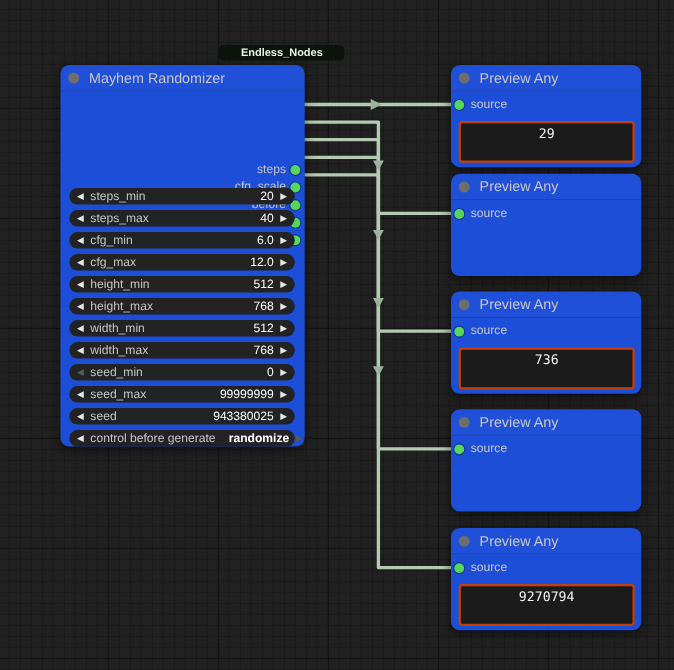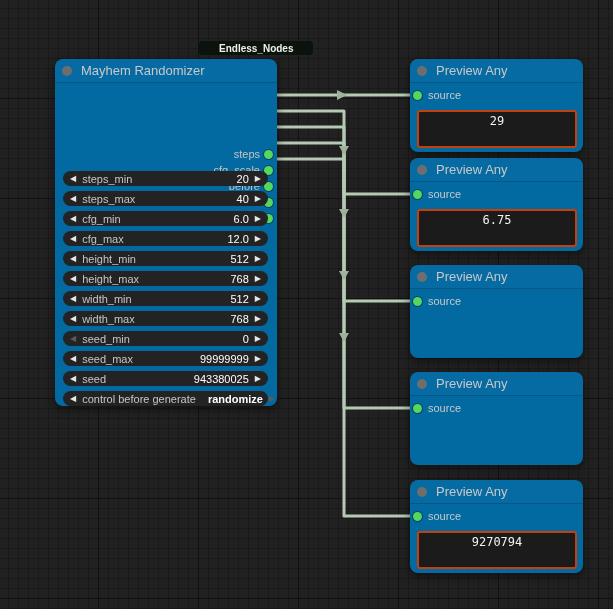--- a/index.html
+++ b/index.html
@@ -10,21 +10,21 @@
     background-image:
       linear-gradient(rgba(0,0,0,.30) 1px, transparent 1px),
       linear-gradient(90deg, rgba(0,0,0,.30) 1px, transparent 1px),
       linear-gradient(rgba(0,0,0,.22) 1px, transparent 1px),
       linear-gradient(90deg, rgba(0,0,0,.22) 1px, transparent 1px);
     background-size:100px 100px,100px 100px,10px 10px,10px 10px;
     background-position:-2px -2px,-2px -2px,-2px -2px,-2px -2px;
   }
   .wires{position:absolute;left:0;top:0;z-index:1;}
   .node{
-    position:absolute;z-index:2;background:#0369a1;border-radius:8px;
+    position:absolute;z-index:2;background:#1d4ed8;border-radius:8px;
     box-shadow:0 3px 10px rgba(0,0,0,.5);
     text-decoration:underline;
   }
   .node-title{
     position:absolute;left:0;top:0;right:0;height:24px;
     border-radius:8px 8px 0 0;background:rgba(255,255,255,.015);
     border-bottom:1px solid rgba(0,0,0,.18);box-sizing:border-box;
   }
   .status-dot{
     position:absolute;left:7px;top:7px;width:10px;height:10px;border-radius:50%;
@@ -218,30 +218,30 @@
   <div class="value-box">29</div>
 </div>
 
 <div class="node preview" style="top:158px;">
   <div class="node-title">
     <span class="status-dot"></span>
     <span class="title-text">Preview Any</span>
   </div>
   <span class="slot-dot src-dot"></span>
   <span class="src-label">source</span>
-  <div class="value-box">6.75</div>
 </div>
 
 <div class="node preview" style="top:265px;">
   <div class="node-title">
     <span class="status-dot"></span>
     <span class="title-text">Preview Any</span>
   </div>
   <span class="slot-dot src-dot"></span>
   <span class="src-label">source</span>
+  <div class="value-box">736</div>
 </div>
 
 <div class="node preview" style="top:372px;">
   <div class="node-title">
     <span class="status-dot"></span>
     <span class="title-text">Preview Any</span>
   </div>
   <span class="slot-dot src-dot"></span>
   <span class="src-label">source</span>
 </div>

